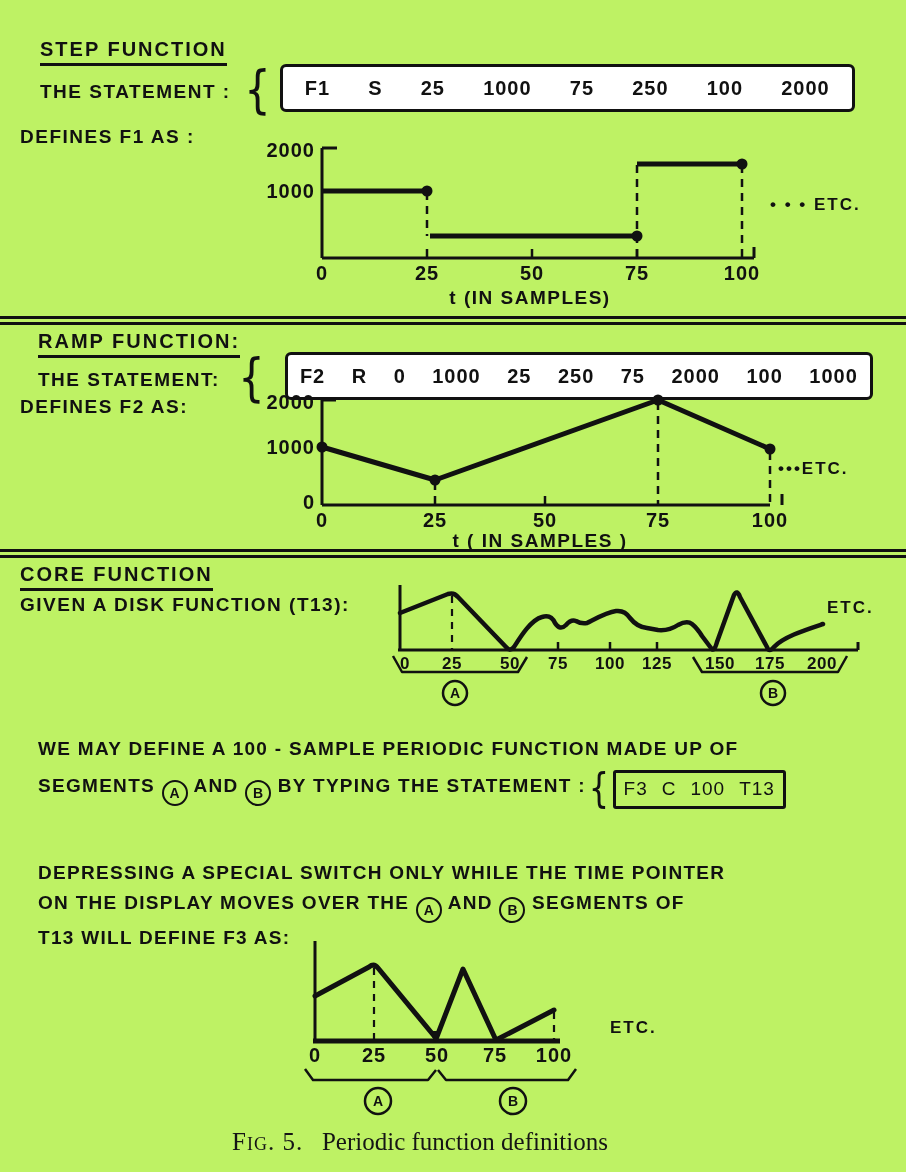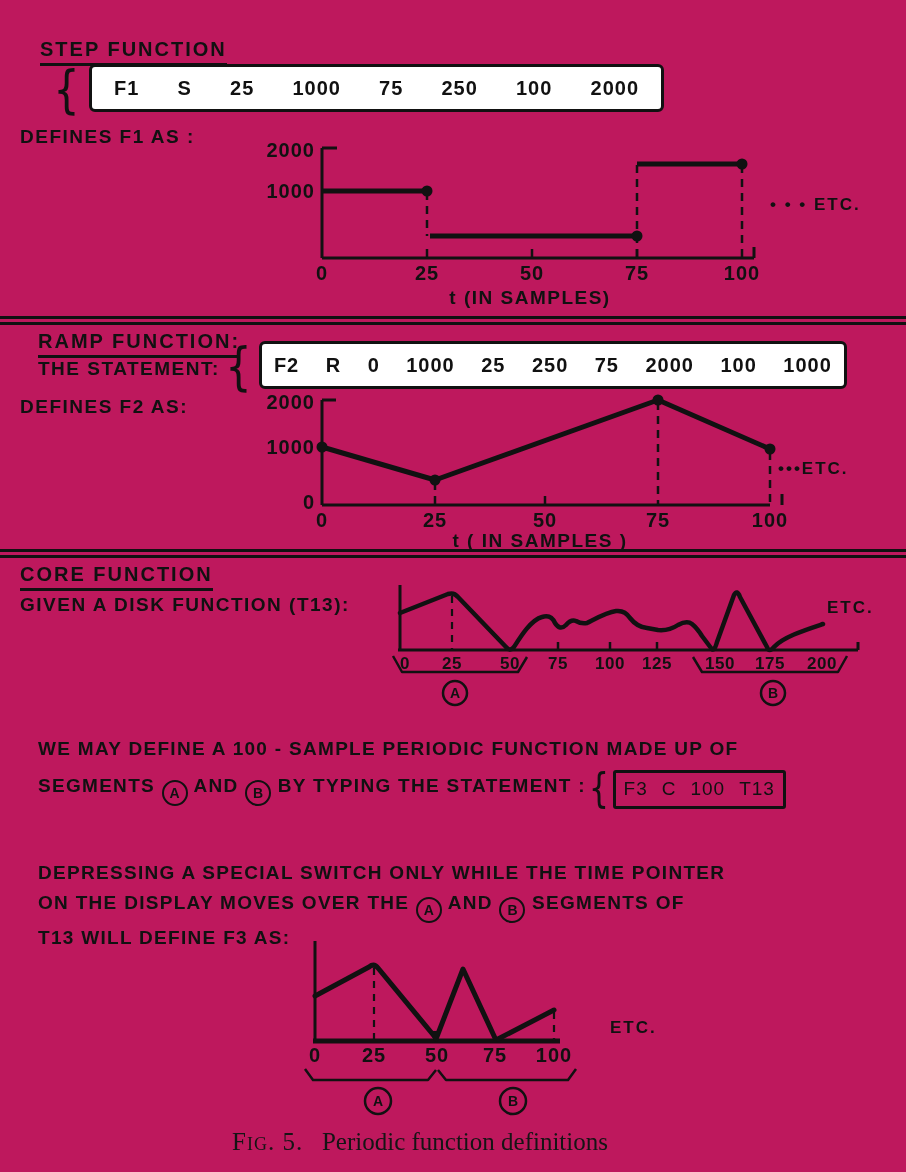--- a/index.html
+++ b/index.html
@@ -1,18 +1,18 @@
 <!DOCTYPE html>
 <html><head>
 <meta charset="utf-8">
 <style>
   * { margin:0; padding:0; box-sizing:border-box; }
   html,body { background:#ffffff; }
   #canvas {
-    position:relative; width:906px; height:1172px; background:#be185d;
+    position:relative; width:906px; height:1172px; background:#bef264;
     font-family:"Liberation Sans", sans-serif; color:#111;
     overflow:hidden;
   }
   .abs { position:absolute; }
   .hd {
     font-weight:700; font-size:20px; letter-spacing:2px;
     border-bottom:3px solid #111; padding-bottom:2px; display:inline-block;
     white-space:nowrap;
   }
   .lbl { font-weight:700; font-size:19px; letter-spacing:1.5px; white-space:nowrap; }
@@ -52,20 +52,21 @@
   .cletter { font-size:14px; font-weight:700; }
 </style>
 </head>
 <body>
 
 <div id="canvas">
 
   <div class="abs hd" style="left:40px; top:38px;">STEP FUNCTION</div>
 
   <div class="abs stmt-row" style="left:40px; top:58px;">
+    <span class="lbl" style="padding-top:14px;">THE STATEMENT :</span>
     <span class="brace" style="margin:8px 6px 0 10px;">{</span>
     <div class="stmt-box" style="width:575px; margin-top:6px;">
       <span>F1</span>
       <span>S</span>
       <span>25</span>
       <span>1000</span>
       <span>75</span>
       <span>250</span>
       <span>100</span>
       <span>2000</span>
@@ -105,21 +106,21 @@
     <text class="tick" x="407" y="142" text-anchor="middle">75</text>
     <text class="tick" x="512" y="142" text-anchor="middle">100</text>
     <text class="etc" x="540" y="72">• • • ETC.</text>
     <text class="xlab" x="300" y="166" text-anchor="middle">t (IN SAMPLES)</text>
   </svg>
 
   <div class="abs double-rule" style="top:316px;"></div>
 
   <div class="abs hd" style="left:38px; top:330px;">RAMP FUNCTION:</div>
 
-  <div class="abs stmt-row" style="left:38px; top:335px;">
+  <div class="abs stmt-row" style="left:38px; top:346px;gap:13px;">
     <span class="lbl" style="padding-top:14px;">THE STATEMENT:</span>
     <span class="brace" style="margin:8px 4px 0 2px;">{</span>
     <div class="stmt-box" style="width:588px; margin-top:6px; padding:4px 12px;">
       <span>F2</span>
       <span>R</span>
       <span>0</span>
       <span>1000</span>
       <span>25</span>
       <span>250</span>
       <span>75</span>

